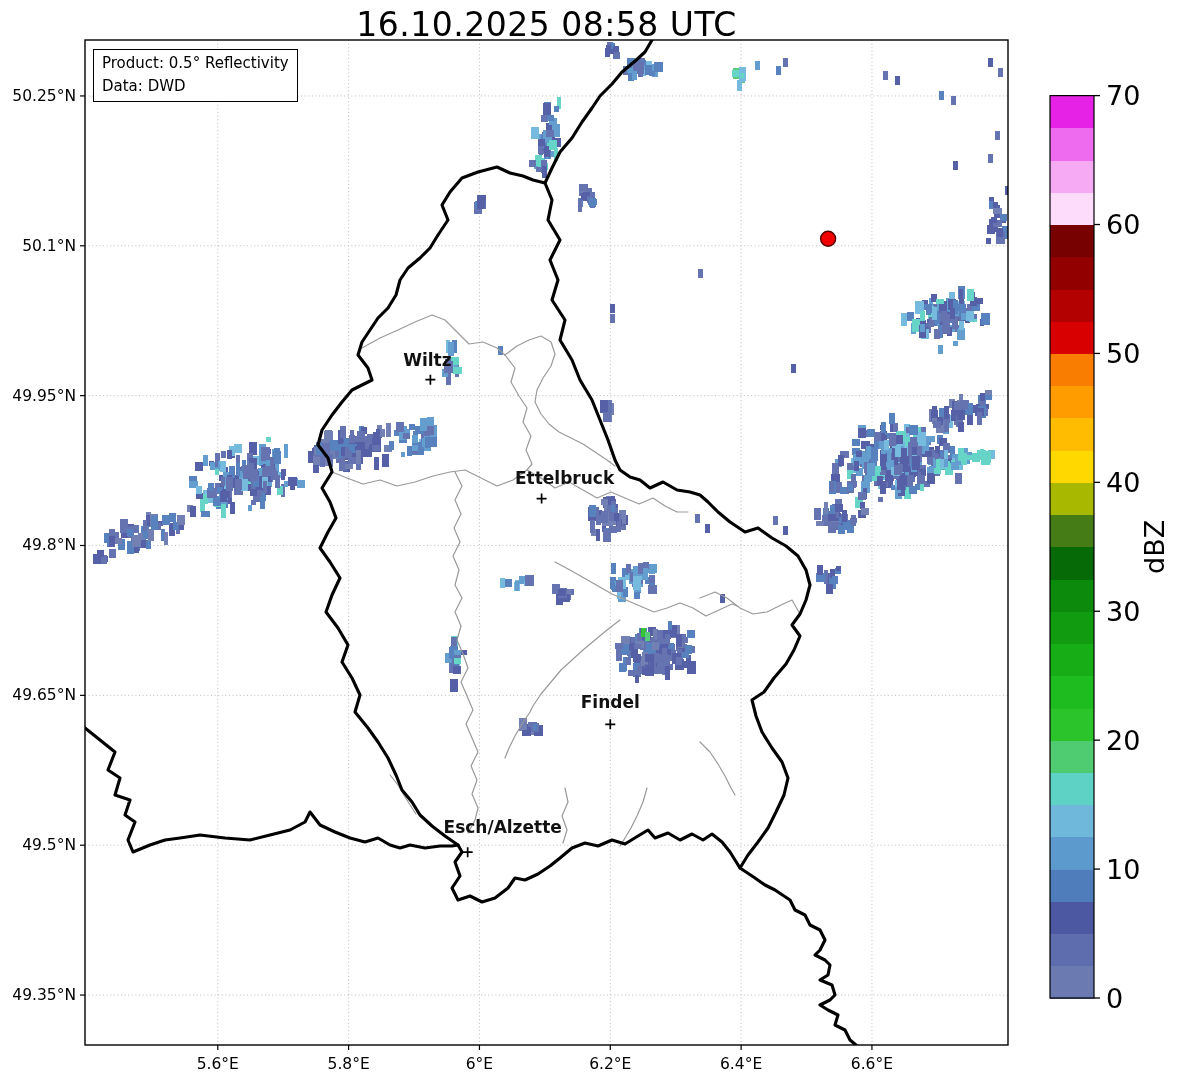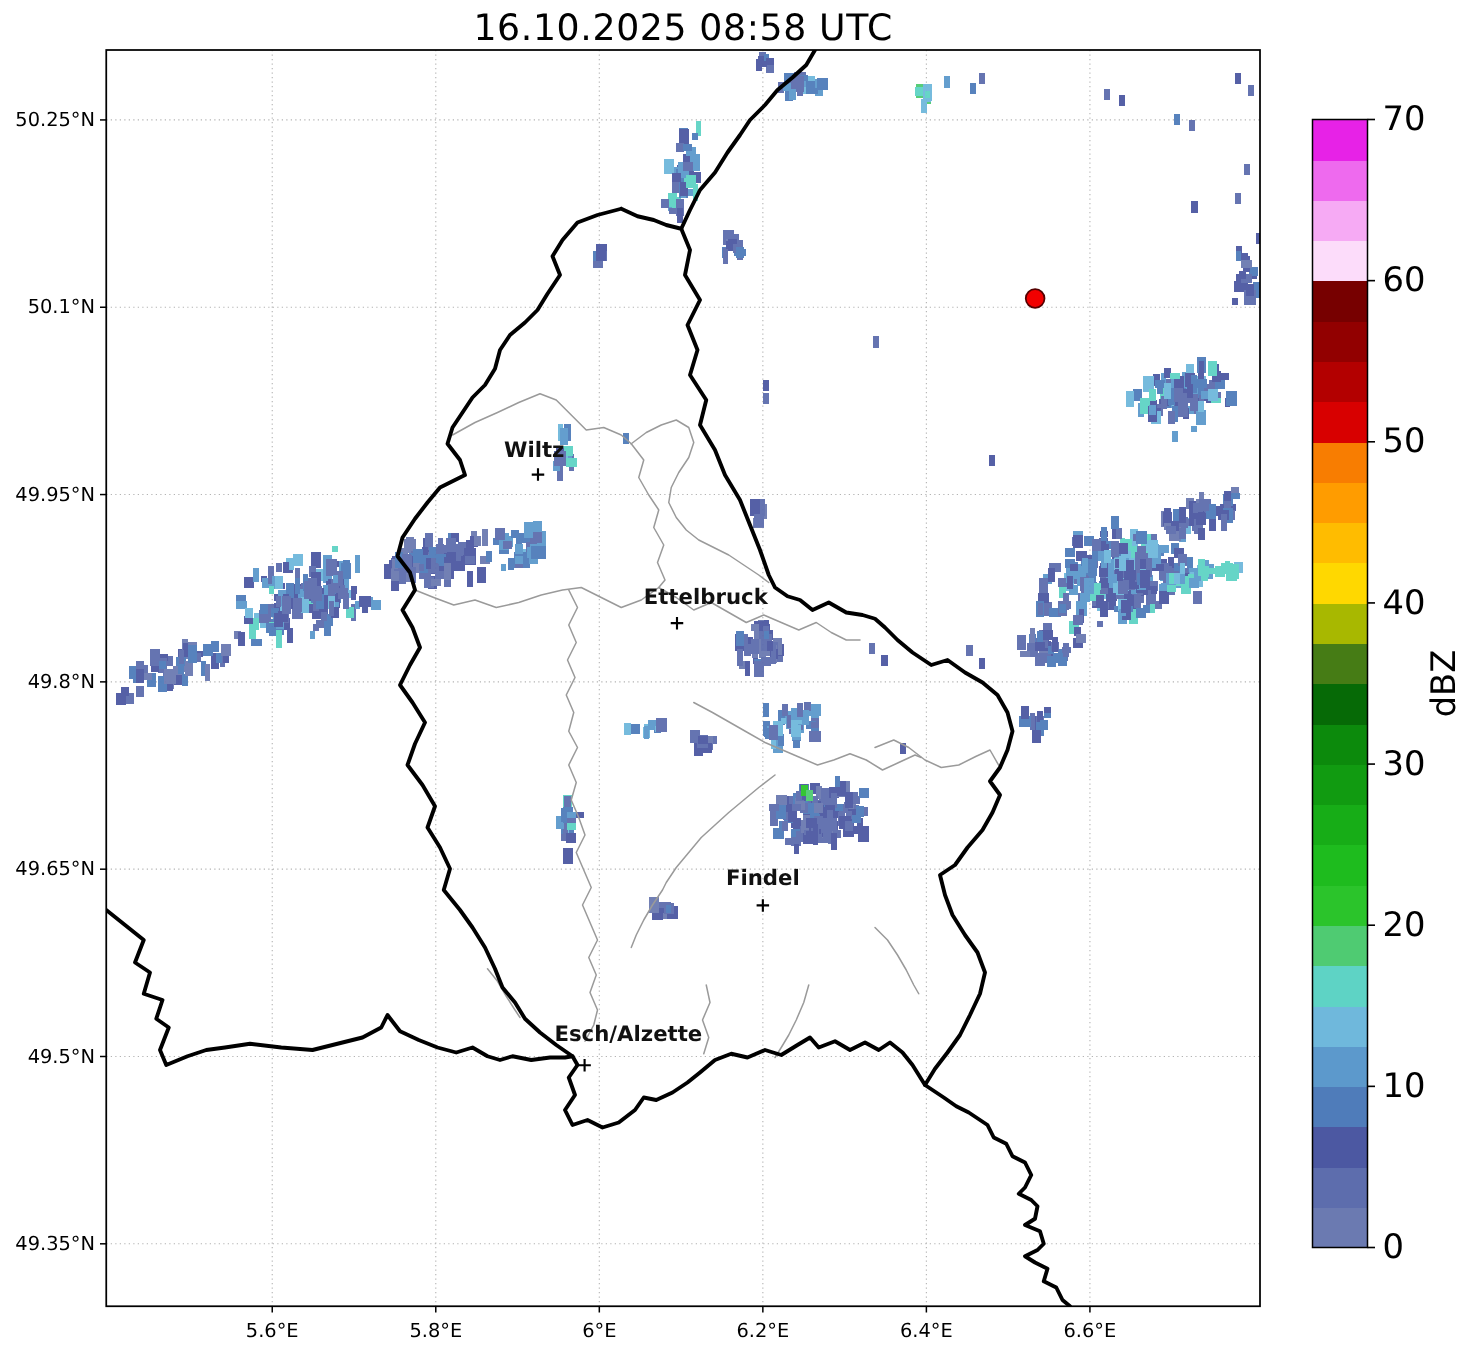--- a/index.html
+++ b/index.html
@@ -1,20 +1,20 @@
 <!DOCTYPE html>
 <html><head>
 <meta charset="utf-8">
 <style>
   html,body{margin:0;padding:0;background:#fff;}
   .page{position:relative;width:1184px;height:1081px;background:#fff;
         font-family:"DejaVu Sans",sans-serif;overflow:hidden;}
   #plot{position:absolute;left:0;top:0;}
   .title{position:absolute;left:85px;top:5px;width:923px;text-align:center;
-         font-size:29px;color:#000;letter-spacing:0.5px;}
+         font-size:33px;color:#000;letter-spacing:0.5px;}
   .infobox{position:absolute;left:93px;top:49px;background:#fff;border:1.2px solid #000;
            padding:2px 8px 4px 8px;font-size:15px;line-height:1.5;color:#000;z-index:2;}
 </style>
 </head>
 <body>
 
 <div class="page">
   <div class="title">16.10.2025 08:58 UTC</div>
   <svg id="plot" width="1184" height="1081" viewBox="0 0 1184 1081">
       <g transform="translate(85,40)">
@@ -1394,13 +1394,17 @@
         <text x="1106" y="482.34285714285716" dominant-baseline="central" font-size="27" fill="#000">40</text>
         <line x1="1094" y1="353.42857142857144" x2="1100" y2="353.42857142857144" stroke="#000" stroke-width="1.3"></line>
         <text x="1106" y="353.42857142857144" dominant-baseline="central" font-size="27" fill="#000">50</text>
         <line x1="1094" y1="224.51428571428573" x2="1100" y2="224.51428571428573" stroke="#000" stroke-width="1.3"></line>
         <text x="1106" y="224.51428571428573" dominant-baseline="central" font-size="27" fill="#000">60</text>
         <line x1="1094" y1="95.60000000000002" x2="1100" y2="95.60000000000002" stroke="#000" stroke-width="1.3"></line>
         <text x="1106" y="95.60000000000002" dominant-baseline="central" font-size="27" fill="#000">70</text>
         <text transform="translate(1164,546.8) rotate(-90)" text-anchor="middle" font-size="27" fill="#000">dBZ</text>
       </g>
     </svg>
+  <div class="infobox">
+    <div>Product: 0.5° Reflectivity</div>
+    <div>Data: DWD</div>
+  </div>
 </div>
 
 </body></html>

